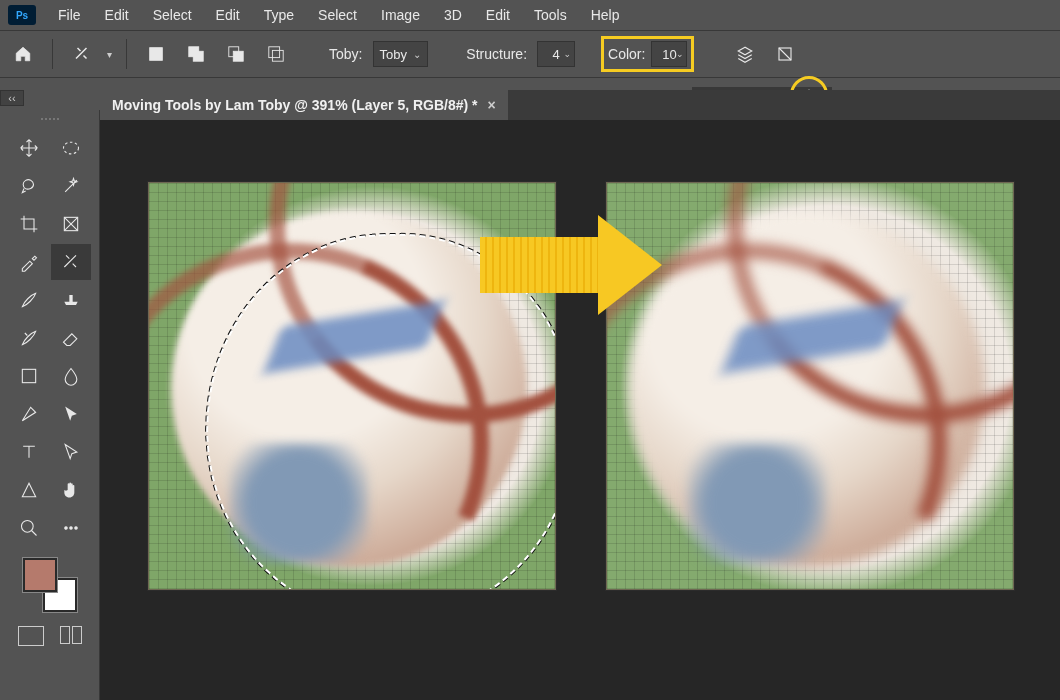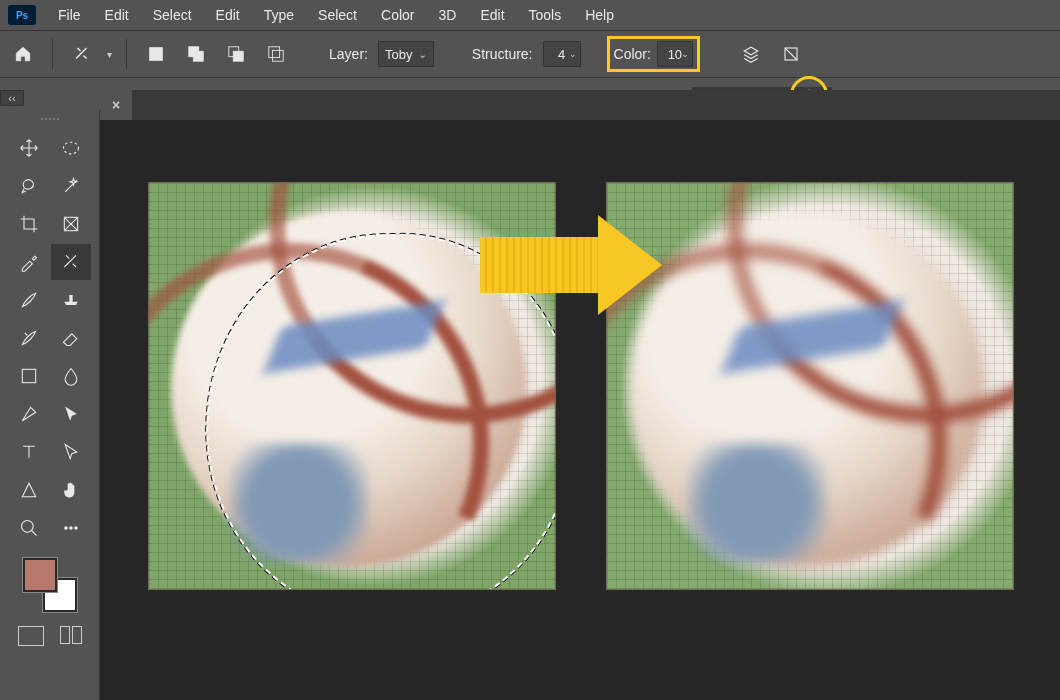--- a/index.html
+++ b/index.html
@@ -109,21 +109,21 @@
 <body>
 
 <div class="menu-bar">
   <div class="ps-logo">Ps</div>
   <div class="menu-item">File</div>
   <div class="menu-item">Edit</div>
   <div class="menu-item">Select</div>
   <div class="menu-item">Edit</div>
   <div class="menu-item">Type</div>
   <div class="menu-item">Select</div>
-  <div class="menu-item">Color</div>
+  <div class="menu-item">Image</div>
   <div class="menu-item">3D</div>
   <div class="menu-item">Edit</div>
   <div class="menu-item">Tools</div>
   <div class="menu-item">Help</div>
 </div>
 
 <div class="options-bar">
   <div class="home-icon tool-icon-box">
     <svg viewBox="0 0 24 24">
         <path d="M3 11 12 3l9 8v10h-6v-6H9v6H3z"></path>
@@ -156,21 +156,21 @@
       </svg>
     </div>
   <div class="tool-icon-box">
       <svg viewBox="0 0 20 20">
         <rect x="2" y="2" width="12" height="12" fill="none" stroke="#e8e8e8"></rect>
         <rect x="6" y="6" width="12" height="12" fill="none" stroke="#e8e8e8"></rect>
       </svg>
     </div>
 
   <div style="width:18px"></div>
-  <span class="label">Layer:</span>
+  <span class="label">Toby:</span>
   <div class="dd">
     <span>Toby</span>
     <span class="chev">⌄</span>
   </div>
 
   <div style="width:18px"></div>
   <span class="label">Structure:</span>
   <div class="numbox">
     <span>4</span>
     <span class="chev">⌄</span>
@@ -203,20 +203,21 @@
   <div class="slider-track"></div>
 </div>
 <div class="slider-circle">
   <div class="tri"></div>
 </div>
 
 <div class="collapse-tab">‹‹</div>
 
 <div class="doc-tab-row">
   <div class="doc-tab">
+    <span>Moving Tools by Lam Toby @ 391% (Layer 5, RGB/8#) *</span>
     <span class="x">×</span>
   </div>
 </div>
 
 <div class="toolbar">
   <div class="tool-grip">
       <span></span>
       <span></span>
       <span></span>
       <span></span>

